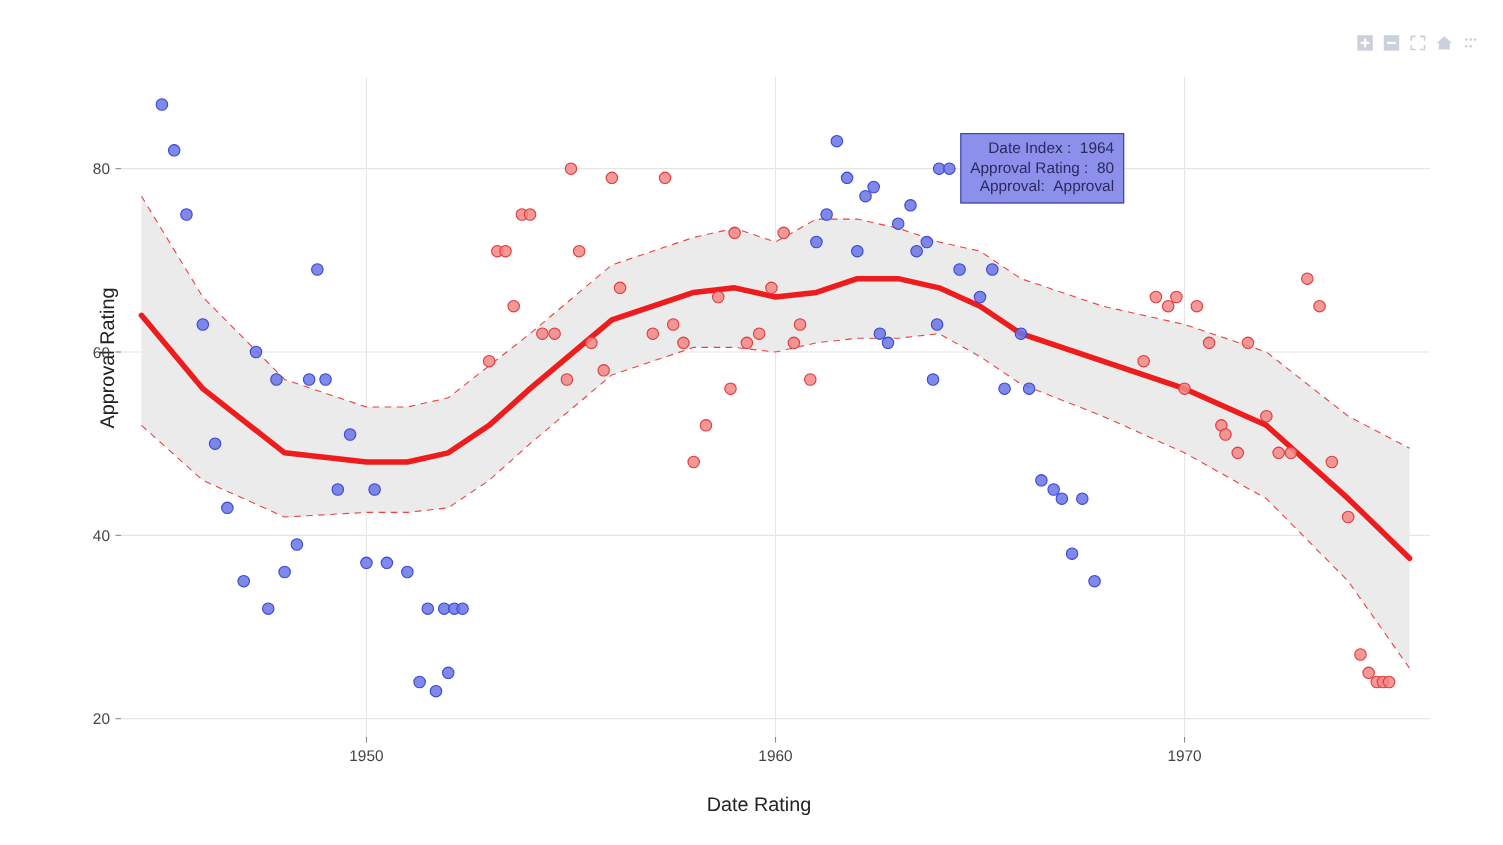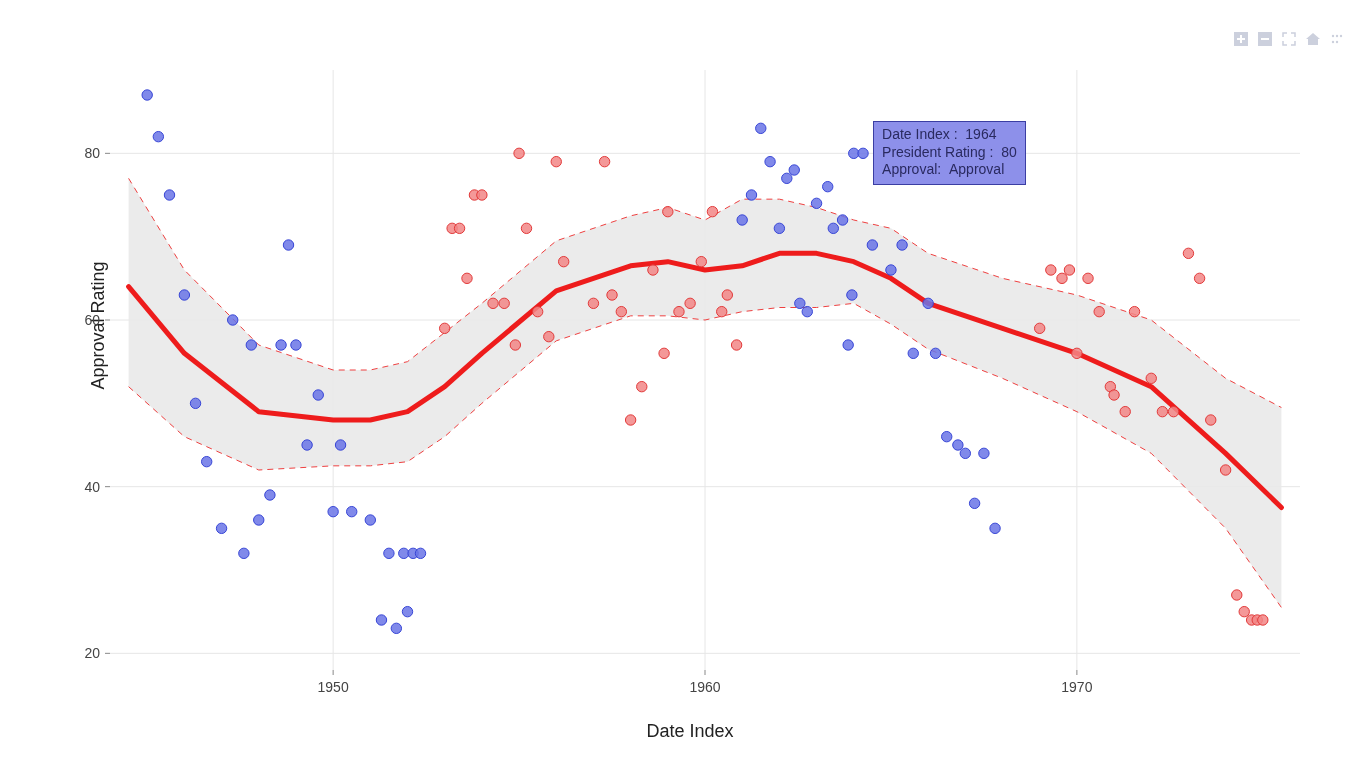--- a/index.html
+++ b/index.html
@@ -113,21 +113,21 @@
         <circle cx="8" cy="5" r="1.2"></circle>
         <circle cx="12" cy="5" r="1.2"></circle>
         <circle cx="4" cy="11" r="1.2"></circle>
         <circle cx="8" cy="11" r="1.2"></circle>
       </svg>
   </span>
 </div>
 
 <div class="chart-wrap">
   <div class="ylabel">Approval Rating</div>
-  <div class="xlabel">Date Index</div>
+  <div class="xlabel">Date Rating</div>
   <svg class="plot" id="plotsvg" width="1280" height="700">
       <line x1="283.125" x2="283.125" y1="20" y2="620" class="grid-line"></line>
       <line x1="655" x2="655" y1="20" y2="620" class="grid-line"></line>
       <line x1="1026.875" x2="1026.875" y1="20" y2="620" class="grid-line"></line>
       <line x1="60" x2="1250" y1="603.3333333333334" y2="603.3333333333334" class="grid-line"></line>
       <line x1="60" x2="1250" y1="436.66666666666663" y2="436.66666666666663" class="grid-line"></line>
       <line x1="60" x2="1250" y1="270" y2="270" class="grid-line"></line>
       <line x1="60" x2="1250" y1="103.33333333333326" y2="103.33333333333326" class="grid-line"></line>
       <path d="M78.59375 128.33333333333337 L134.375 220 L208.75 295 L283.125 320 L320.3125 320 L357.5 311.6666666666667 L394.6875 282.5 L431.875 253.33333333333331 L506.25 190.83333333333331 L580.625 165.83333333333337 L617.8125 157.5 L655 170 L692.1875 149.16666666666669 L729.375 149.16666666666669 L766.5625 157.5 L803.75 170 L840.9375 178.33333333333331 L878.125 203.33333333333337 L952.5 228.33333333333331 L1026.875 245 L1101.25 270 L1175.625 328.3333333333333 L1231.40625 357.5 L1231.40625 557.5 L1175.625 478.33333333333337 L1101.25 403.33333333333337 L1026.875 361.66666666666663 L952.5 328.3333333333333 L878.125 299.1666666666667 L840.9375 274.1666666666667 L803.75 253.33333333333331 L766.5625 257.5 L729.375 257.5 L692.1875 261.6666666666667 L655 270 L617.8125 265.8333333333333 L580.625 265.8333333333333 L506.25 290.8333333333333 L431.875 353.33333333333337 L394.6875 386.66666666666663 L357.5 411.6666666666667 L320.3125 415.8333333333333 L283.125 415.8333333333333 L208.75 420 L134.375 386.66666666666663 L78.59375 336.6666666666667 Z" class="ci-band"></path>
       <path d="M78.59375 128.33333333333337 L134.375 220 L208.75 295 L283.125 320 L320.3125 320 L357.5 311.6666666666667 L394.6875 282.5 L431.875 253.33333333333331 L506.25 190.83333333333331 L580.625 165.83333333333337 L617.8125 157.5 L655 170 L692.1875 149.16666666666669 L729.375 149.16666666666669 L766.5625 157.5 L803.75 170 L840.9375 178.33333333333331 L878.125 203.33333333333337 L952.5 228.33333333333331 L1026.875 245 L1101.25 270 L1175.625 328.3333333333333 L1231.40625 357.5" class="ci-line"></path>
@@ -253,27 +253,27 @@
       <line x1="55" x2="60" y1="603.3333333333334" y2="603.3333333333334" class="tick-mark"></line>
       <text x="50" y="608.3333333333334" text-anchor="end" class="tick-label">20</text>
       <line x1="55" x2="60" y1="436.66666666666663" y2="436.66666666666663" class="tick-mark"></line>
       <text x="50" y="441.66666666666663" text-anchor="end" class="tick-label">40</text>
       <line x1="55" x2="60" y1="270" y2="270" class="tick-mark"></line>
       <text x="50" y="275" text-anchor="end" class="tick-label">60</text>
       <line x1="55" x2="60" y1="103.33333333333326" y2="103.33333333333326" class="tick-mark"></line>
       <text x="50" y="108.33333333333326" text-anchor="end" class="tick-label">80</text>
     </svg>
 
-  <div class="tooltip" id="tooltip" style="left: 823.047px; top: 71.3333px;">
+  <div class="tooltip" id="tooltip" style="left: 823.047px; top: 71.3333px; text-align: right;">
     <div>
       <span>Date Index :</span>
       &nbsp;<span>1964</span>
     </div>
     <div>
-      <span>President Rating :</span>
+      <span>Approval Rating :</span>
       &nbsp;<span>80</span>
     </div>
     <div>
       <span>Approval:</span>
       <span>&nbsp;</span><span>Approval</span>
     </div>
   </div>
 </div>
 
 </body></html>

